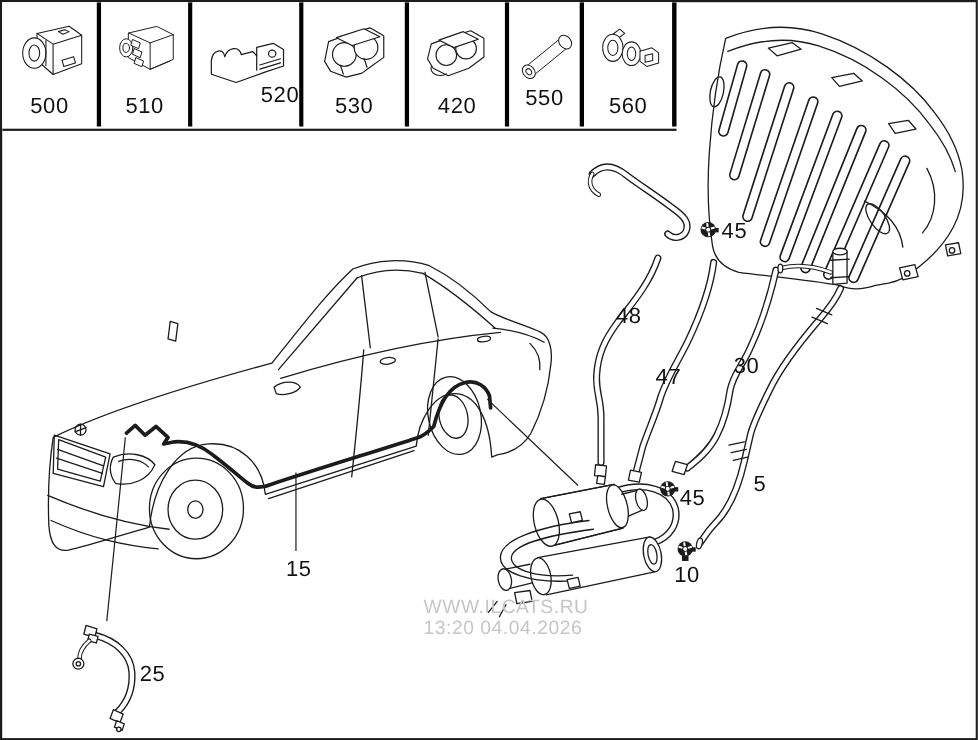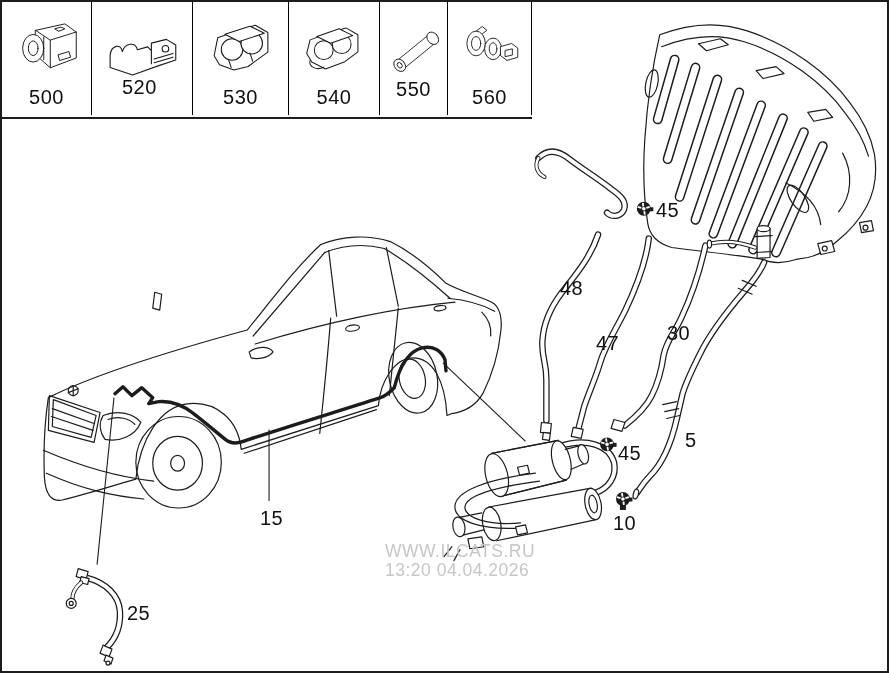--- a/index.html
+++ b/index.html
@@ -4,28 +4,28 @@
 <style>
   html,body{margin:0;padding:0;background:#fff;}
   .frame{
     position:relative;width:889px;height:673px;box-sizing:border-box;
     border:2px solid #1c1c1c;background:#fff;overflow:hidden;
     font-family:"Liberation Sans",sans-serif;color:#111;
   }
   
   .strip{position:absolute;left:0;top:0;height:115px;display:flex;
          border-bottom:2px solid #1c1c1c;background:#fff;z-index:3;}
-  .cell{position:relative;box-sizing:border-box;border-right:1px solid #000000;
+  .cell{position:relative;box-sizing:border-box;border-right:4px solid #000000;
         height:113px;background:#fff;}
   .c0{width:90px}.c1{width:83px}.c2{width:101px}.c3{width:96px}
   .c4{width:91px}.c5{width:68px}.c6{width:84px}
   .cell svg{position:absolute;left:50%;top:2px;transform:translateX(-50%);}
   .part-label{position:absolute;left:0;right:0;bottom:6px;text-align:center;
               font-size:20px;letter-spacing:.5px;}
-  .c2 .part-label{bottom:16px;text-align:left;padding-left:30px;}
+  .c2 .part-label{bottom:16px;text-align:right;padding-left:30px;}
   .c5 .part-label{bottom:14px;}
   
   .art{position:absolute;left:0;top:0;width:885px;height:669px;z-index:1;}
   .ln{fill:none;stroke:#1c1c1c;stroke-width:1.2;stroke-linecap:round;stroke-linejoin:round;}
   .thick{fill:none;stroke:#1c1c1c;stroke-width:3.4;stroke-linecap:round;stroke-linejoin:round;}
   .lead{fill:none;stroke:#1c1c1c;stroke-width:1.1;}
   .tubeo{fill:none;stroke:#1c1c1c;stroke-width:6.5;stroke-linecap:round;}
   .tubei{fill:none;stroke:#fff;stroke-width:4;stroke-linecap:round;}
   .tubeos{fill:none;stroke:#1c1c1c;stroke-width:4.2;stroke-linecap:round;}
   .tubeis{fill:none;stroke:#fff;stroke-width:2.4;stroke-linecap:round;}
@@ -53,20 +53,35 @@
           <ellipse class="fw" cx="31" cy="46" rx="13" ry="17"></ellipse>
           <ellipse cx="31" cy="46" rx="6" ry="9"></ellipse>
           <path d="M44,32 L44,60"></path>
           <path class="fw" d="M62,54 l13,-4 l2,7 l-13,4 Z"></path>
           <path class="fw" d="M58,22 l7,-2 l5,2 l-7,3 Z"></path>
         </g>
       </svg>
       <div class="part-label">500</div>
     </div>
 
+    <div class="cell c1">
+      <svg width="72" height="82" viewBox="0 0 96 84">
+        <g class="ln" stroke-width="2.2">
+          <path class="fw" d="M28,22 L62,14 L82,24 L82,54 L54,66 L28,52 Z"></path>
+          <path d="M28,22 L54,34 L54,66 M54,34 L82,24"></path>
+          <ellipse class="fw" cx="25" cy="40" rx="8" ry="11"></ellipse>
+          <ellipse cx="25" cy="40" rx="4" ry="5.5"></ellipse>
+          <path class="fw" d="M33,30 l9,4 l-2,7 l-9,-4 Z"></path>
+          <path class="fw" d="M35,41 l9,4 l-2,7 l-9,-4 Z"></path>
+          <path class="fw" d="M37,52 l9,4 l-2,7 l-9,-4 Z"></path>
+          <path d="M54,66 l24,-10"></path>
+        </g>
+      </svg>
+      <div class="part-label">510</div>
+    </div>
 
     <div class="cell c2">
       <svg width="90" height="82" viewBox="0 0 96 84">
         <g class="ln" stroke-width="2.2">
           <path class="fw" d="M14,53 C15,42 26,40 27,49 C30,40 41,38 43,47 L54,44 L58,48 L58,40 L74,36 L84,42 L84,58 L66,64 L38,74 L14,66 Z"></path>
           <path d="M58,48 L58,62"></path>
           <circle class="fw" cx="73" cy="46" r="3.5"></circle>
           <path d="M61,57 l20,-6 M61,61 l20,-6"></path>
         </g>
       </svg>
@@ -89,21 +104,21 @@
     <div class="cell c4">
       <svg width="82" height="82" viewBox="0 0 96 84">
         <g class="ln" stroke-width="2.2">
           <path class="fw" d="M20,36 L42,28 L62,22 L76,30 L76,50 L60,62 L38,70 L22,62 L16,52 Z"></path>
           <circle class="fw" cx="36" cy="48" r="11"></circle>
           <circle class="fw" cx="57" cy="41" r="11"></circle>
           <path class="fw" d="M28,32 L54,23 L70,31 L44,40 Z"></path>
           <path d="M20,60 C18,68 28,72 36,68"></path>
         </g>
       </svg>
-      <div class="part-label">540</div>
+      <div class="part-label">420</div>
     </div>
 
     <div class="cell c5">
       <svg width="72" height="82" viewBox="0 0 96 84">
         <g class="ln" stroke-width="2.2">
           <path d="M24,64 L68,28 M34,74 L78,38"></path>
           <ellipse class="fw" cx="29" cy="69" rx="7" ry="9" transform="rotate(-40 29 69)"></ellipse>
           <ellipse cx="29" cy="69" rx="3" ry="4" transform="rotate(-40 29 69)"></ellipse>
           <ellipse class="fw" cx="73" cy="33" rx="7" ry="9" transform="rotate(-40 73 33)"></ellipse>
         </g>

